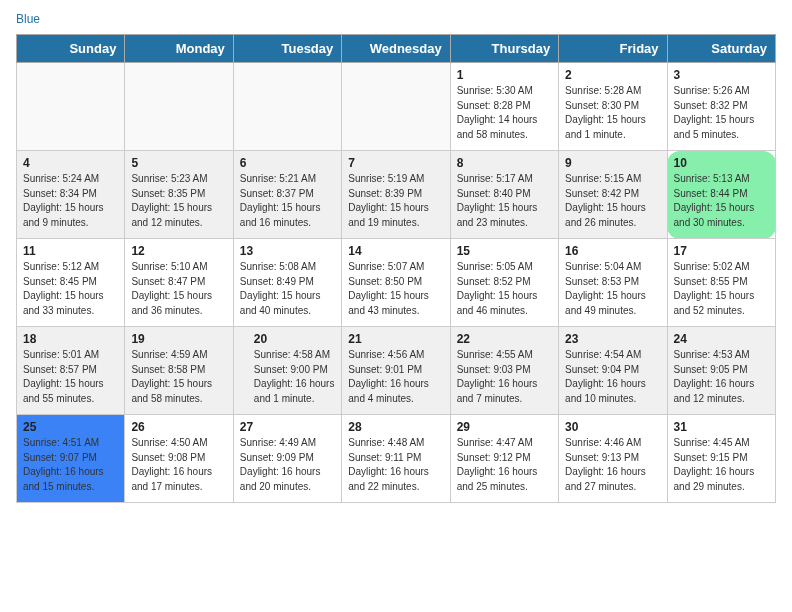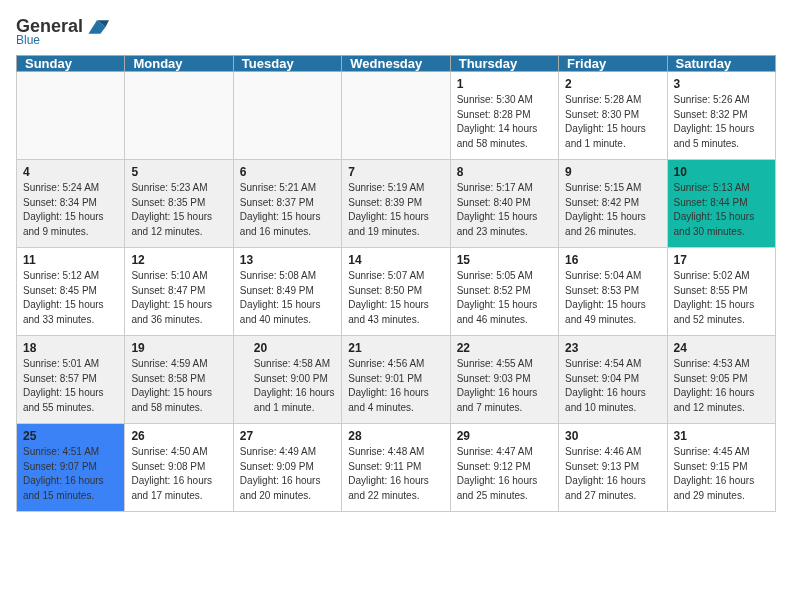--- a/index.html
+++ b/index.html
@@ -43,22 +43,22 @@
       color: #444;
     }
     .calendar {
       width: 100%;
       border-collapse: collapse;
       table-layout: fixed;
     }
     .calendar th {
       background-color: #2471a3;
       color: #fff;
-      text-align: left;
-      padding: 0 8px;
+      text-align: right;
+      padding: 6px 8px;
       font-size: 13px;
       font-weight: bold;
       border: 1px solid #aaa;
     }
     .calendar td {
       vertical-align: top;
       border: 1px solid #ccc;
       padding: 5px 6px;
       font-size: 10.5px;
       color: #222;
@@ -88,27 +88,20 @@
     .row-2 td { background: #f0f0f0; }
     .row-3 td { background: #fff; }
     .row-4 td { background: #f0f0f0; }
     .row-5 td { background: #fff; }
   </style>
 </head>
 <body>
 
 <div class="header">
   <div class="logo">
-    <div class="logo-text">
-      <span style="font-size:18px;font-weight:bold;color:#333;">General</span>
-      <svg class="logo-icon" viewBox="0 0 28 20" xmlns="http://www.w3.org/2000/svg">
-        <polygon points="4,18 14,2 24,10 18,18" fill="#2471a3"></polygon>
-        <polygon points="14,2 24,10 28,2" fill="#1a5276"></polygon>
-      </svg>
-    </div>
     <span style="font-size:12px;font-weight:normal;color:#2471a3;margin-top:-4px;">Blue</span>
   </div>
 </div>
 
 <table class="calendar">
   <thead>
     <tr>
     <th>Sunday</th>
         <th>Monday</th>
         <th>Tuesday</th>
@@ -182,21 +175,21 @@
 Daylight: 15 hours
 and 23 minutes.</div>
         </td>
         <td style="background: rgb(240, 240, 240);">
           <div class="day-num">9</div>
           <div class="day-detail" style="white-space: pre-line;">Sunrise: 5:15 AM
 Sunset: 8:42 PM
 Daylight: 15 hours
 and 26 minutes.</div>
         </td>
-        <td style="background: #14b8a6;">
+        <td style="background: #86efac; border-radius: 13px;">
           <div class="day-num">10</div>
           <div class="day-detail" style="white-space: pre-line;">Sunrise: 5:13 AM
 Sunset: 8:44 PM
 Daylight: 15 hours
 and 30 minutes.</div>
         </td>
       </tr>
       <tr class="row-3">
         <td style="background: rgb(255, 255, 255);">
           <div class="day-num">11</div>

